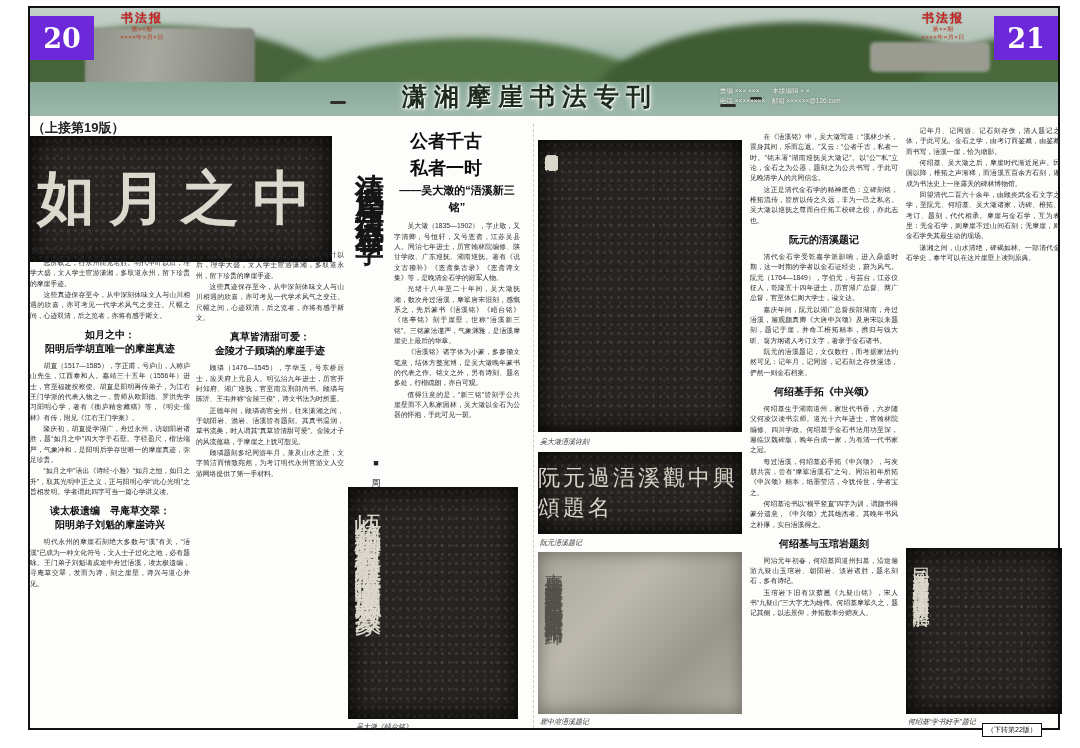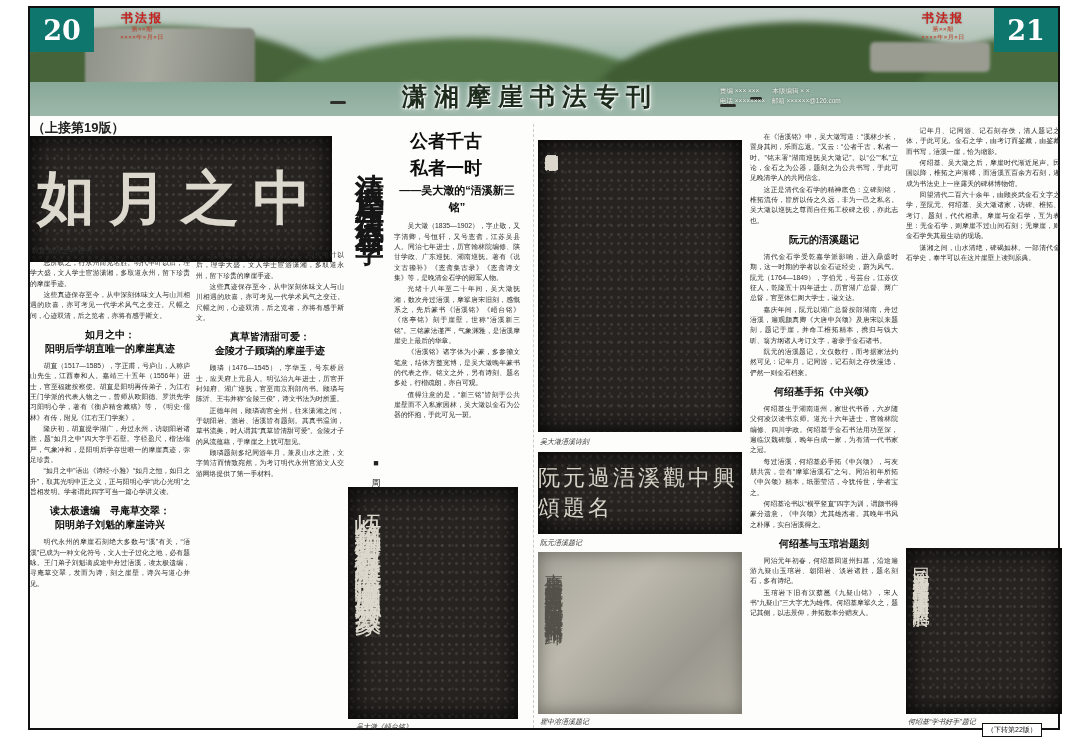--- a/index.html
+++ b/index.html
@@ -16,21 +16,21 @@
   .h1b{left:230px;top:30px;width:420px;height:150px;background:#527345;}
   .h1c{left:560px;top:14px;width:420px;height:170px;background:#3f5c33;}
   .h1d{left:880px;top:26px;width:260px;height:150px;background:#4a6a3d;}
   .cliff{position:absolute;left:55px;top:20px;width:170px;height:66px;background:
     linear-gradient(100deg,#8e9187 0%,#a8aaa0 40%,#7d8076 100%);border-radius:6px;filter:blur(1px);}
   .cliff2{position:absolute;left:840px;top:34px;width:120px;height:30px;background:#9a9c92;border-radius:5px;filter:blur(1.5px);}
   .water{position:absolute;left:0;bottom:0;width:100%;height:34px;background:
     linear-gradient(to bottom,#88a898,#9db8aa);}
   .boat{position:absolute;width:16px;height:3px;background:#2e2e2a;border-radius:2px;}
 
-  .pagebox{position:absolute;top:8px;width:64px;height:44px;background:#0f766e;color:#fff;
+  .pagebox{position:absolute;top:16px;width:64px;height:44px;background:#6d28d9;color:#fff;
     display:flex;align-items:center;justify-content:center;font-family:"DejaVu Serif",serif;
     font-size:27px;font-weight:bold;z-index:5;}
   .pb-left{left:30px;} .pb-right{left:994px;}
   .masthead{position:absolute;top:11px;z-index:5;text-align:center;line-height:1.25;}
   .mh-left{left:98px;width:88px;} .mh-right{left:896px;width:94px;}
   .mh-logo{color:#c9201d;font-weight:bold;font-size:12px;font-family:"DejaVu Serif",serif;
     text-shadow:0 0 2px rgba(0,0,0,.35);letter-spacing:2px;}
   .mh-sub{color:#d04b30;font-size:6px;letter-spacing:.5px;text-shadow:0 0 1px rgba(0,0,0,.3);}
 
   .banner-title{position:absolute;left:350px;top:80px;width:360px;z-index:4;text-align:center;

